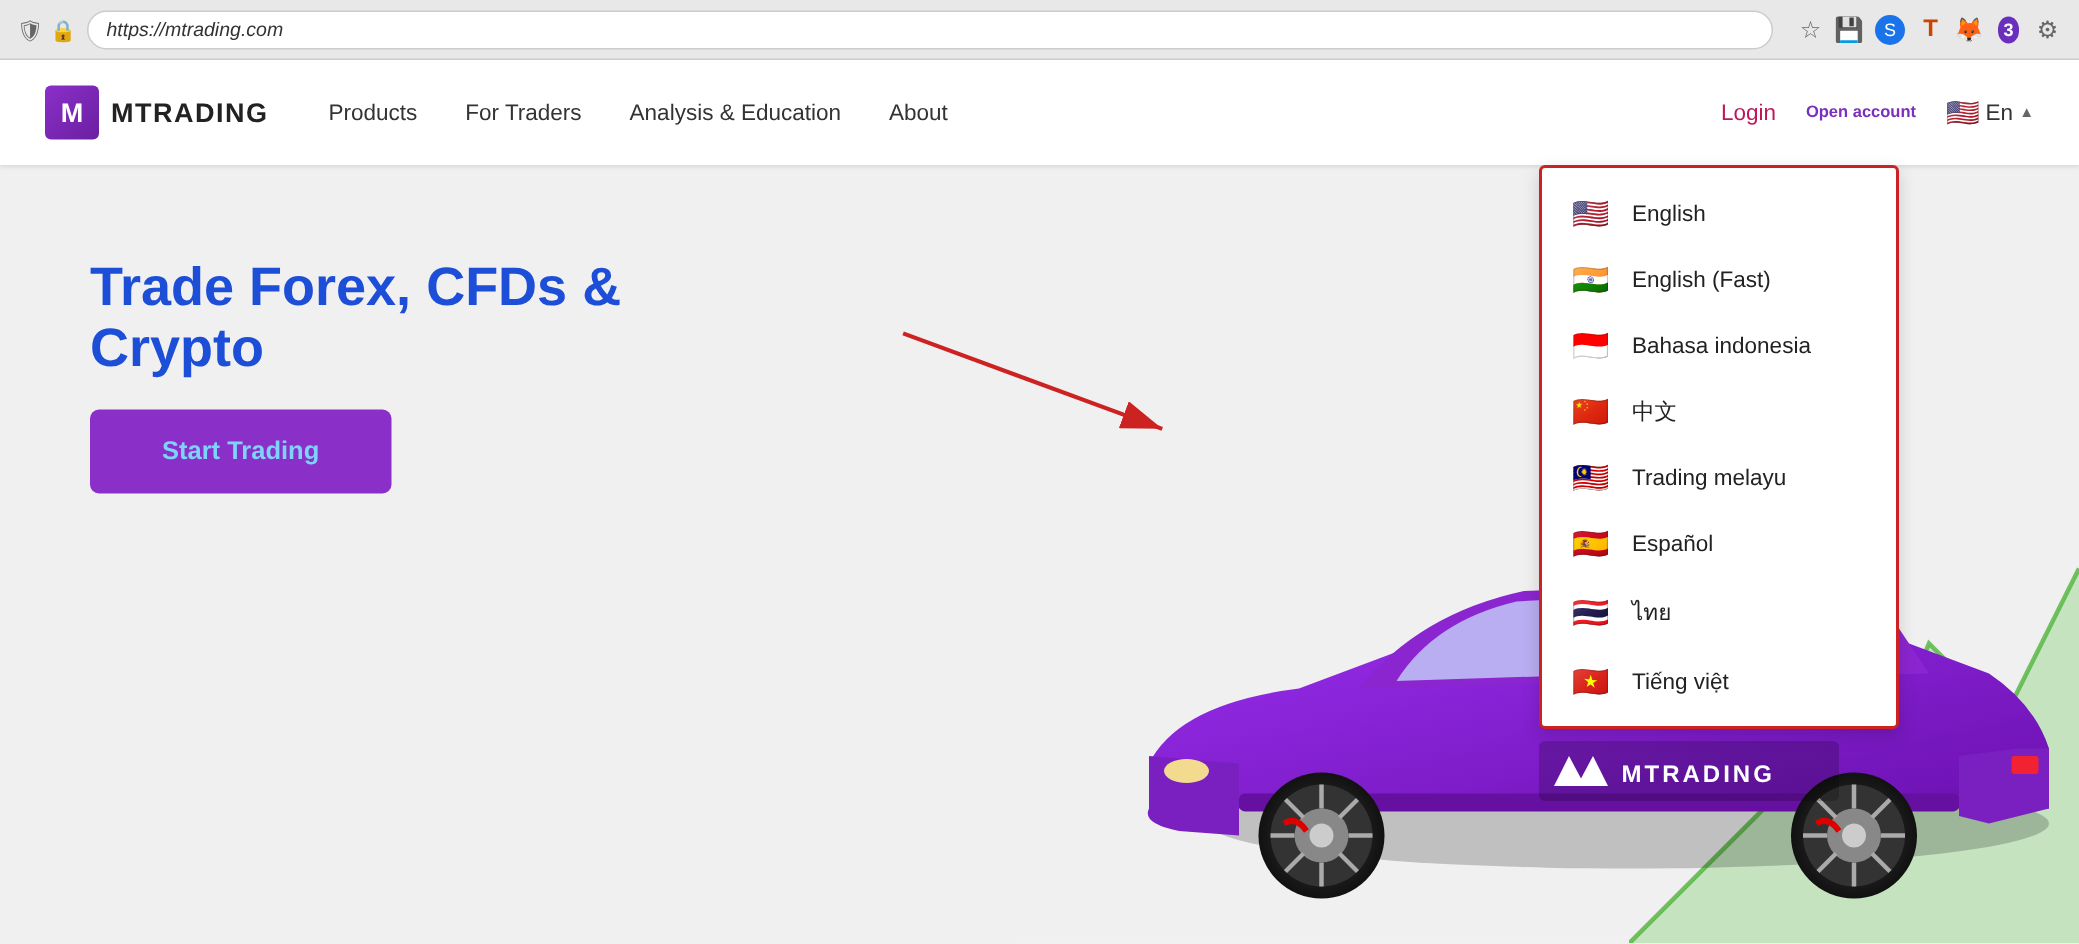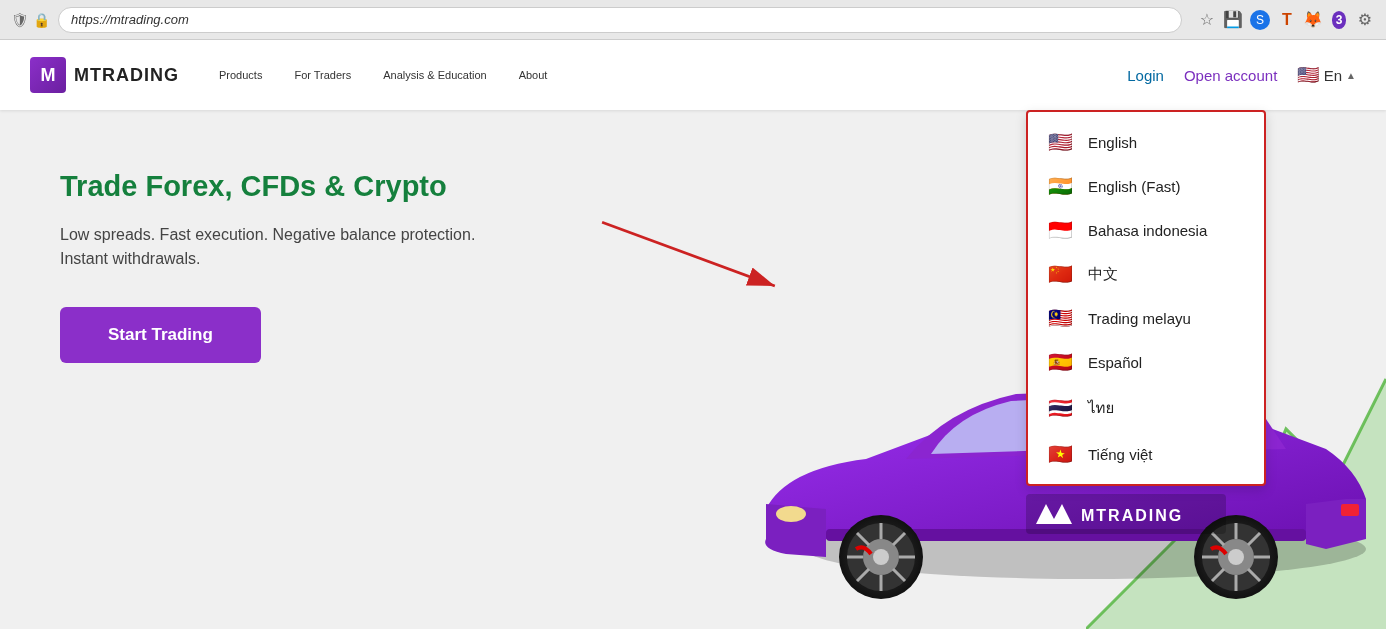--- a/index.html
+++ b/index.html
@@ -51,60 +51,60 @@
     .logo { display: flex; align-items: center; gap: 8px; margin-right: 40px; }
     .logo-icon {
       width: 36px; height: 36px;
       background: linear-gradient(135deg, #8b2fc9, #6b1fa0);
       border-radius: 4px;
       display: flex; align-items: center; justify-content: center;
       color: white; font-weight: bold; font-size: 18px;
     }
     .logo-text { font-weight: 800; font-size: 18px; color: #222; letter-spacing: 1px; }
     .nav-links { display: flex; gap: 32px; flex: 1; }
-    .nav-link { font-size: 11px; color: #333; cursor: pointer; white-space: nowrap; text-align: right; }
+    .nav-link { font-size: 15px; color: #333; cursor: pointer; white-space: nowrap; text-align: right; }
     .nav-right { display: flex; align-items: center; gap: 20px; }
-    .login-btn { font-size: 15px; color: #0369a1; cursor: pointer; }
+    .login-btn { font-size: 15px; color: #be185d; cursor: pointer; }
     .open-account-btn {
-      font-size: 15px; color: #7b2fbe; font-weight: 400;
+      font-size: 11px; color: #7b2fbe; font-weight: 700;
       cursor: pointer; white-space: nowrap;
     }
     .lang-selector {
       display: flex; align-items: center; gap: 4px;
       font-size: 15px; color: #333; cursor: pointer;
     }
     .flag-emoji { font-size: 18px; }
     .chevron { font-size: 10px; color: #666; }
 
     
     .hero {
       background: #f0f0f0;
       padding: 60px 60px 0;
       position: relative;
       height: calc(629px - 40px - 70px);
       overflow: hidden;
     }
     .hero-title {
-      font-size: 29px;
+      font-size: 36px;
       font-weight: 800;
-      color: #15803d;
+      color: #1d4ed8;
       line-height: 1.15;
       max-width: 450px;
       margin-bottom: 20px;
     }
     .hero-subtitle {
       font-size: 16px;
       color: #444;
       max-width: 420px;
       line-height: 1.5;
       margin-bottom: 36px;
     }
     .start-trading-btn {
       background: #8b2fc9;
-      color: #ffffff;
+      color: #7dd3fc;
       border: none;
       padding: 18px 48px;
       font-size: 17px;
       font-weight: 600;
       border-radius: 6px;
       cursor: pointer;
       display: inline-block;
     }
 
     
@@ -212,21 +212,20 @@
   <div class="hero">
     
     <div class="chart-bg">
       <svg viewBox="0 0 300 300" xmlns="http://www.w3.org/2000/svg" style="width:100%;height:100%;">
         <polygon points="0,300 100,200 150,220 200,100 250,150 300,50 300,300" fill="rgba(100,200,80,0.3)"></polygon>
         <polyline points="0,300 100,200 150,220 200,100 250,150 300,50" fill="none" stroke="rgba(80,180,60,0.8)" stroke-width="3"></polyline>
       </svg>
     </div>
 
     <h1 class="hero-title">Trade Forex, CFDs &amp; Crypto</h1>
-    <p class="hero-subtitle">Low spreads. Fast execution. Negative balance protection. Instant withdrawals.</p>
     <button class="start-trading-btn">Start Trading</button>
 
     
     <div class="car-area">
       <svg viewBox="0 0 700 320" xmlns="http://www.w3.org/2000/svg" style="width:100%;height:100%;">
 
         <defs>
           <linearGradient id="carGrad" x1="0%" y1="0%" x2="100%" y2="100%">
             <stop offset="0%" style="stop-color:#9b30f0;stop-opacity:1"></stop>
             <stop offset="100%" style="stop-color:#6b10b0;stop-opacity:1"></stop>

